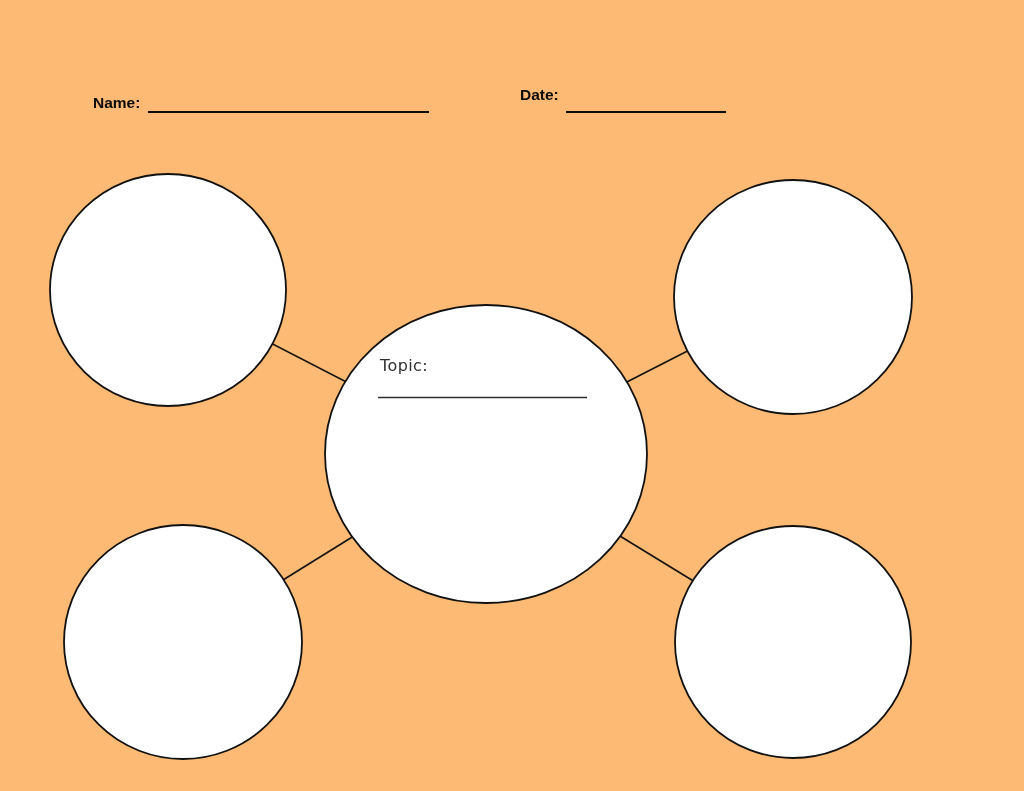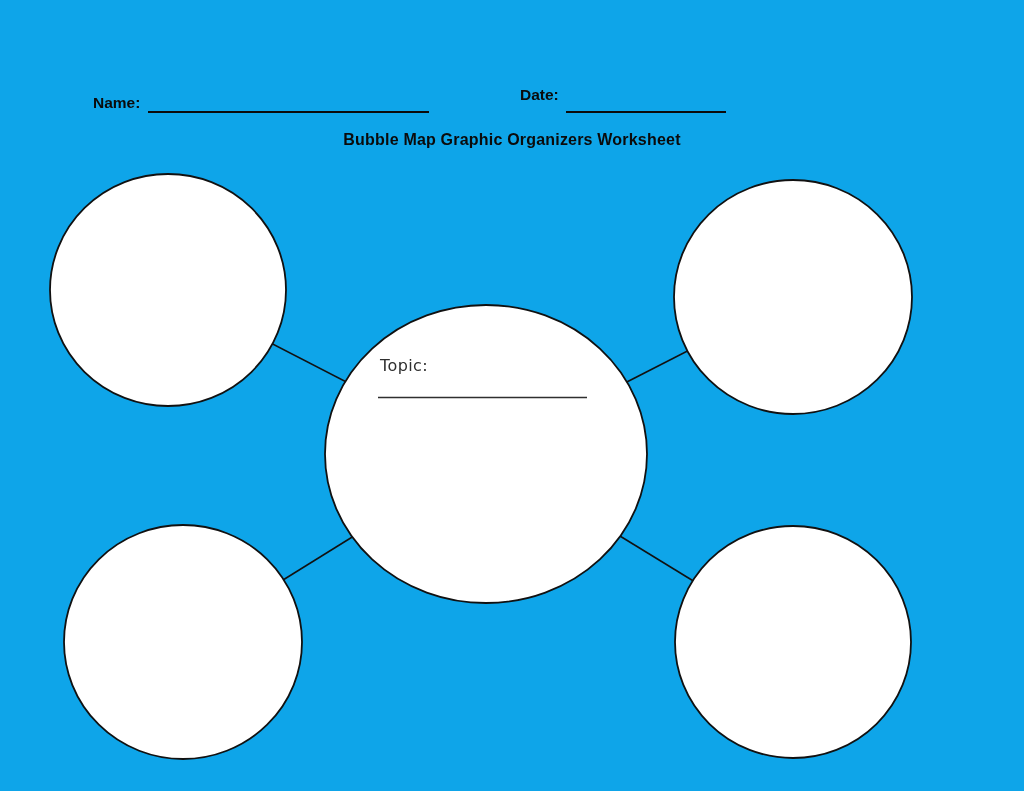--- a/index.html
+++ b/index.html
@@ -4,21 +4,21 @@
 <style>
   html, body {
     margin: 0;
     padding: 0;
     background: #ffffff;
   }
   .page {
     position: relative;
     width: 1024px;
     height: 791px;
-    background: #0ea5e9;
+    background: #fdba74;
     font-family: "Liberation Sans", sans-serif;
     overflow: hidden;
   }
   .hdr-label {
     position: absolute;
     font-weight: bold;
     font-size: 15.5px;
     color: #0b0b0b;
     white-space: nowrap;
   }
@@ -57,21 +57,20 @@
 <body>
 
 <div class="page">
 
   <span class="hdr-label name">Name:</span>
   <span class="fill-line name-line"></span>
 
   <span class="hdr-label date">Date:</span>
   <span class="fill-line date-line"></span>
 
-  <div class="title">Bubble Map Graphic Organizers Worksheet</div>
 
   <svg class="diagram-svg" width="1024" height="791" viewBox="0 0 1024 791">
 
     <line x1="168" y1="290" x2="486" y2="454" stroke-width="1.7" fill="none" stroke="#111111"></line>
     <line x1="793" y1="297" x2="486" y2="454" stroke-width="1.7" fill="none" stroke="#111111"></line>
     <line x1="183" y1="642" x2="486" y2="454" stroke-width="1.7" fill="none" stroke="#111111"></line>
     <line x1="793" y1="642" x2="486" y2="454" stroke-width="1.7" fill="none" stroke="#111111"></line>
 
     <ellipse cx="168" cy="290" rx="118" ry="116" fill="#ffffff" stroke-width="1.8" stroke="#111111"></ellipse>
     <ellipse cx="793" cy="297" rx="119" ry="117" fill="#ffffff" stroke-width="1.8" stroke="#111111"></ellipse>

